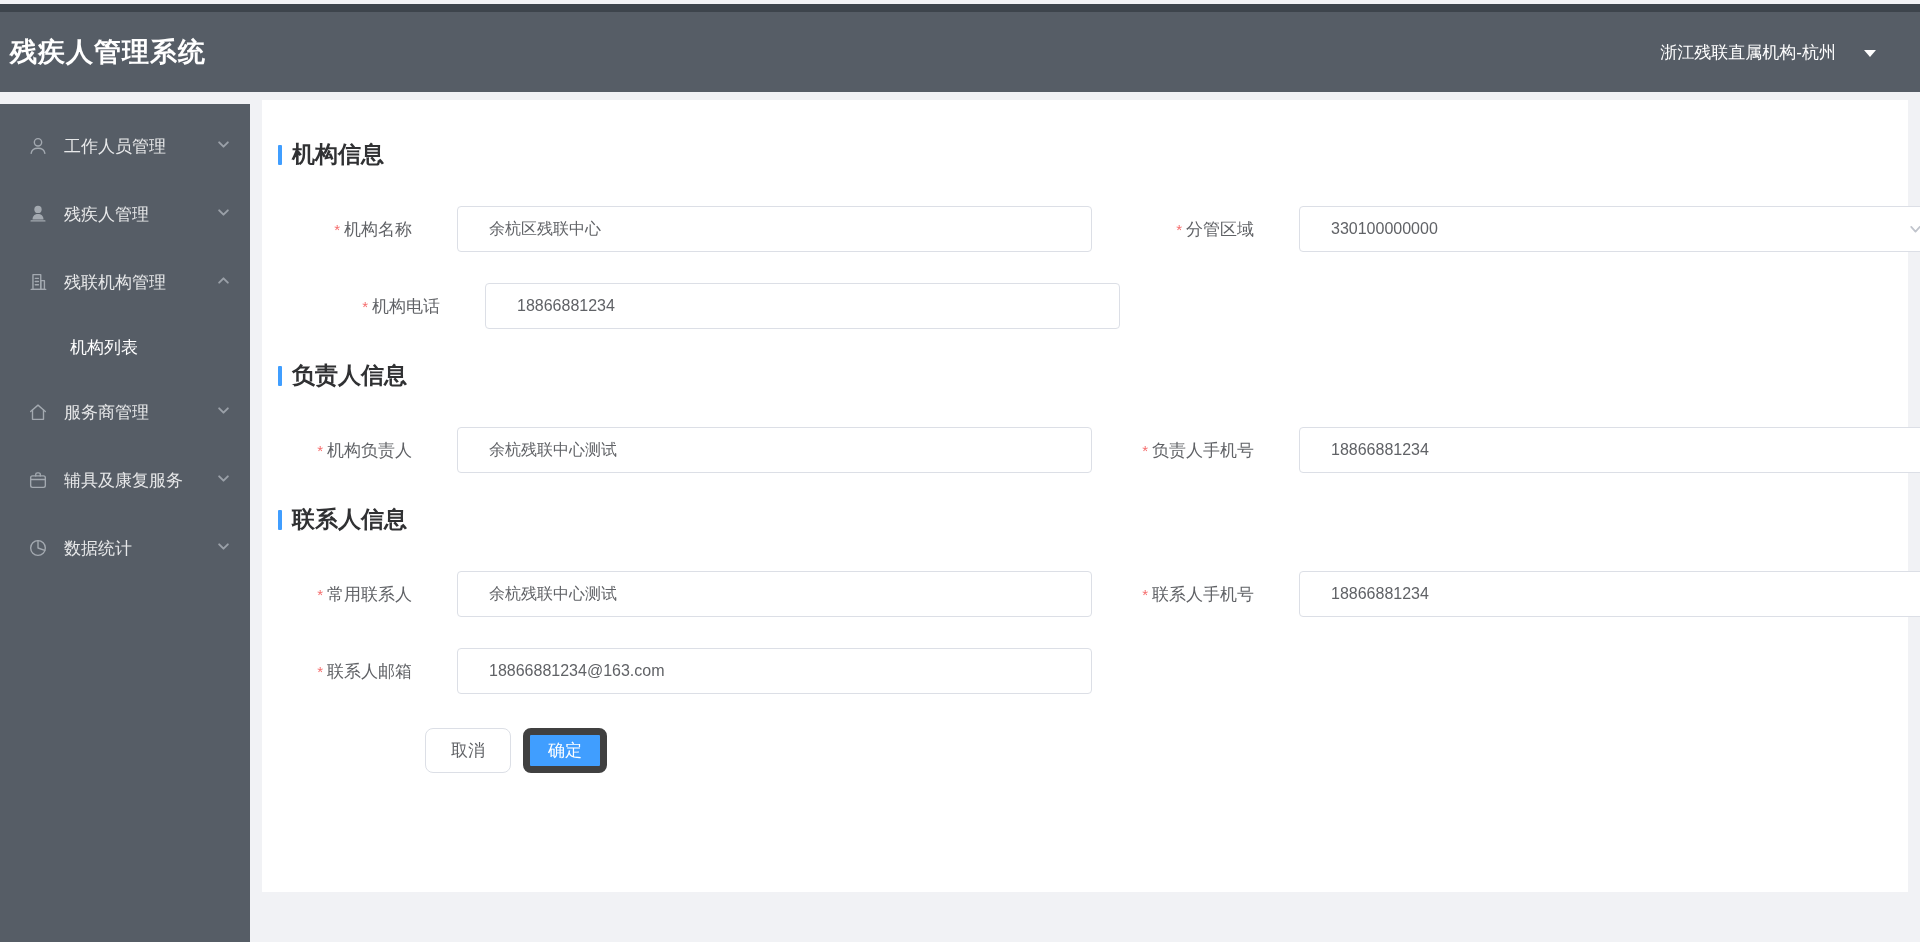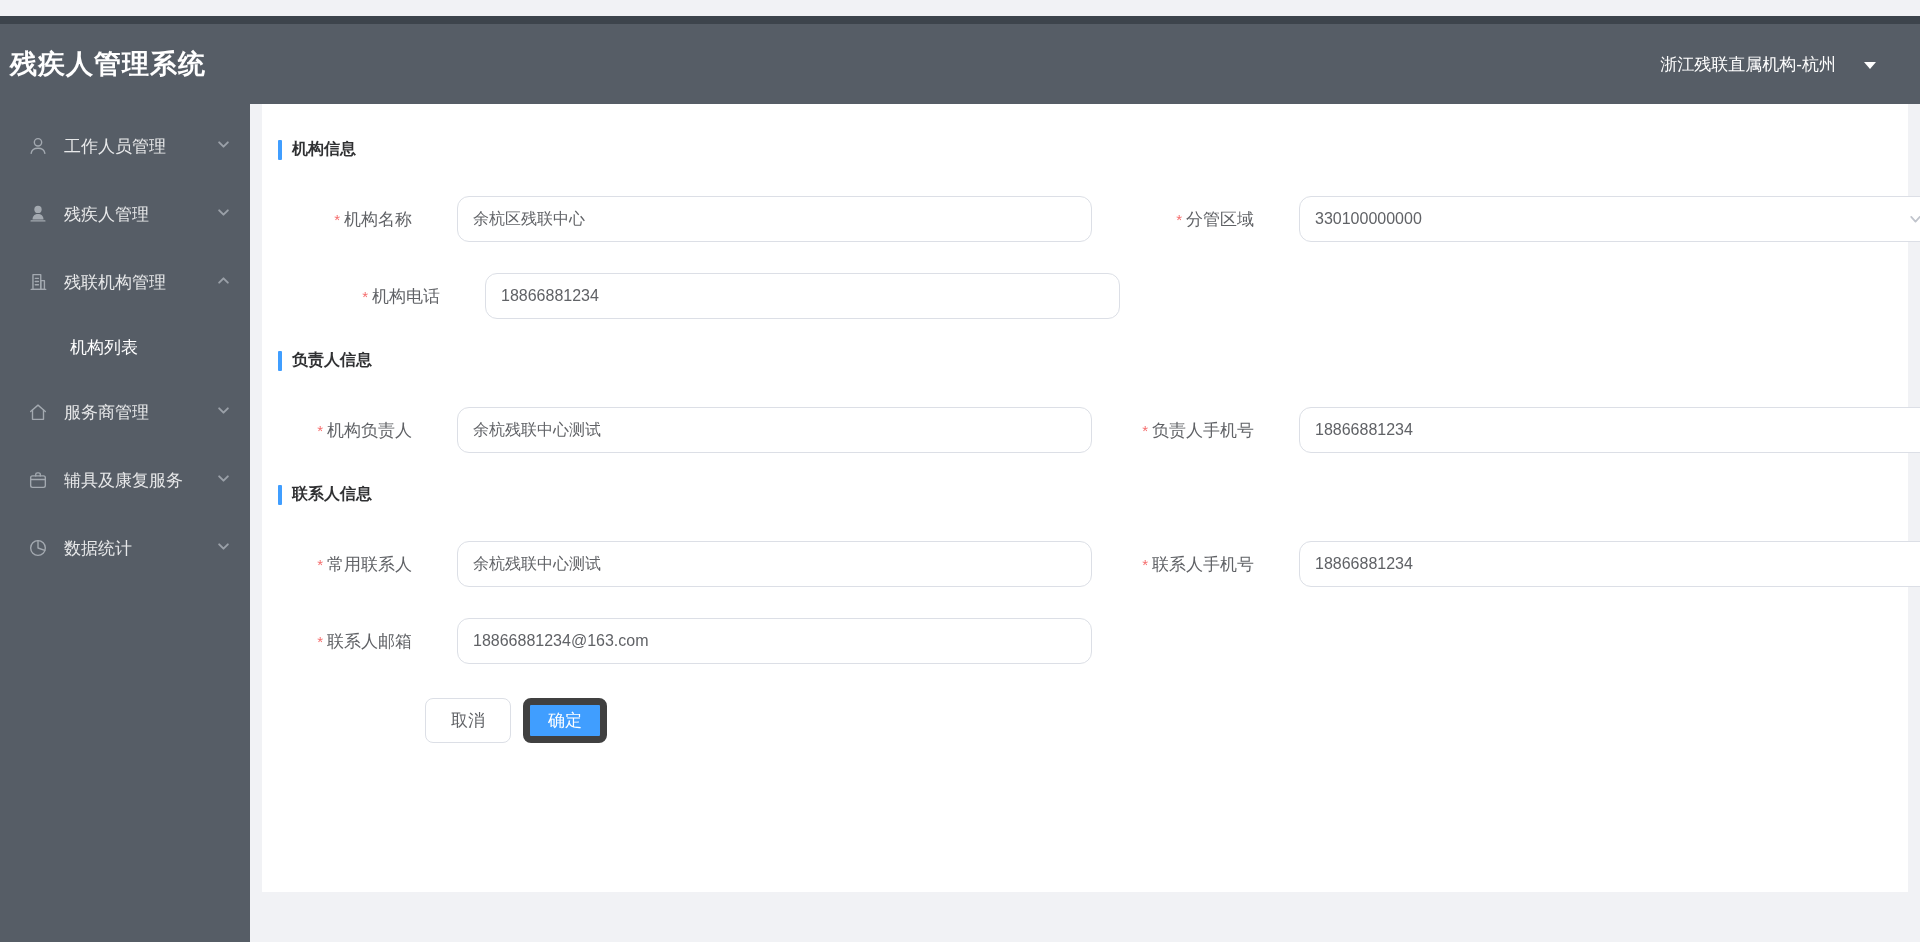--- a/index.html
+++ b/index.html
@@ -3,21 +3,21 @@
 <meta charset="utf-8">
 <style>
   * { margin:0; padding:0; box-sizing:border-box; }
   html,body { width:1920px; height:942px; overflow:hidden; }
   body {
     font-family:"Liberation Sans","DejaVu Sans",sans-serif;
     background:#f1f2f5; color:#606266; position:relative;
   }
   
   .header {
-    position:absolute; top:16px; left:0; right:0; height:88px;
+    position:absolute; top:4px; left:0; right:0; height:88px;
     background:#565d66; border-top:8px solid #3d444c;
     display:flex; align-items:center; justify-content:space-between;
     padding:0 44px 0 10px; z-index:3;
   }
   .app-title { color:#ffffff; font-size:27px; font-weight:700; letter-spacing:1px; }
   .org-switcher { display:flex; align-items:center; gap:28px; color:#ffffff; font-size:17px; cursor:pointer; }
   .caret-down-tri {
     width:0; height:0; display:inline-block;
     border-left:6px solid transparent; border-right:6px solid transparent;
     border-top:7px solid #ffffff; margin-top:2px;
@@ -47,34 +47,34 @@
     position:absolute; top:88px; left:250px; right:0; bottom:0;
     background:#f1f2f5; padding:12px;
   }
   .panel {
     background:#ffffff; height:792px; width:100%;
     padding:39px 38px 0 16px;
   }
   .section-head { display:flex; align-items:center; margin-bottom:36px; }
   .section-head.gap-top { margin-top:14px; }
   .section-bar { width:4px; height:20px; background:#409eff; margin-right:10px; border-radius:1px; }
-  .section-title { font-size:16px; font-weight:600; color:#303133; }
+  .section-title { font-size:23px; font-weight:600; color:#303133; }
   .form-row { display:flex; align-items:center; margin-bottom:31px; }
   .field { display:flex; align-items:center;gap:32px; }
   .f-label {
     font-size:17px; color:#606266; text-align:right;
     padding-right:13px; white-space:nowrap;
   }
   .f-label.w-left  { width:147px; }
   .f-label.w-right { width:175px; }
   .req { color:#f56c6c; margin-right:4px; font-size:15px; }
   .input-wrap { position:relative; width:635px; }
   .input-wrap input {
-    width:100%; height:46px; border:1px solid #dcdfe6; border-radius:12px;
-    padding:0 34px 0 15px; font-size:16px; color:#606266; outline:none;
+    width:100%; height:46px; border:1px solid #dcdfe6; border-radius:4px;
+    padding:0 34px 0 31px; font-size:16px; color:#606266; outline:none;
     font-family:"Liberation Sans","DejaVu Sans",sans-serif; background:#fff;
   }
   .select-caret {
     position:absolute; right:11px; top:50%; transform:translateY(-50%);
     display:flex; pointer-events:none;
   }
   .select-caret svg { width:15px; height:15px; stroke:#c0c4cc; fill:none; stroke-width:1.6; stroke-linecap:round; stroke-linejoin:round; }
   .btn-row { display:flex; align-items:center; margin:34px 0 0 147px; }
   .btn {
     height:45px; border-radius:8px; font-size:17px; cursor:pointer;

